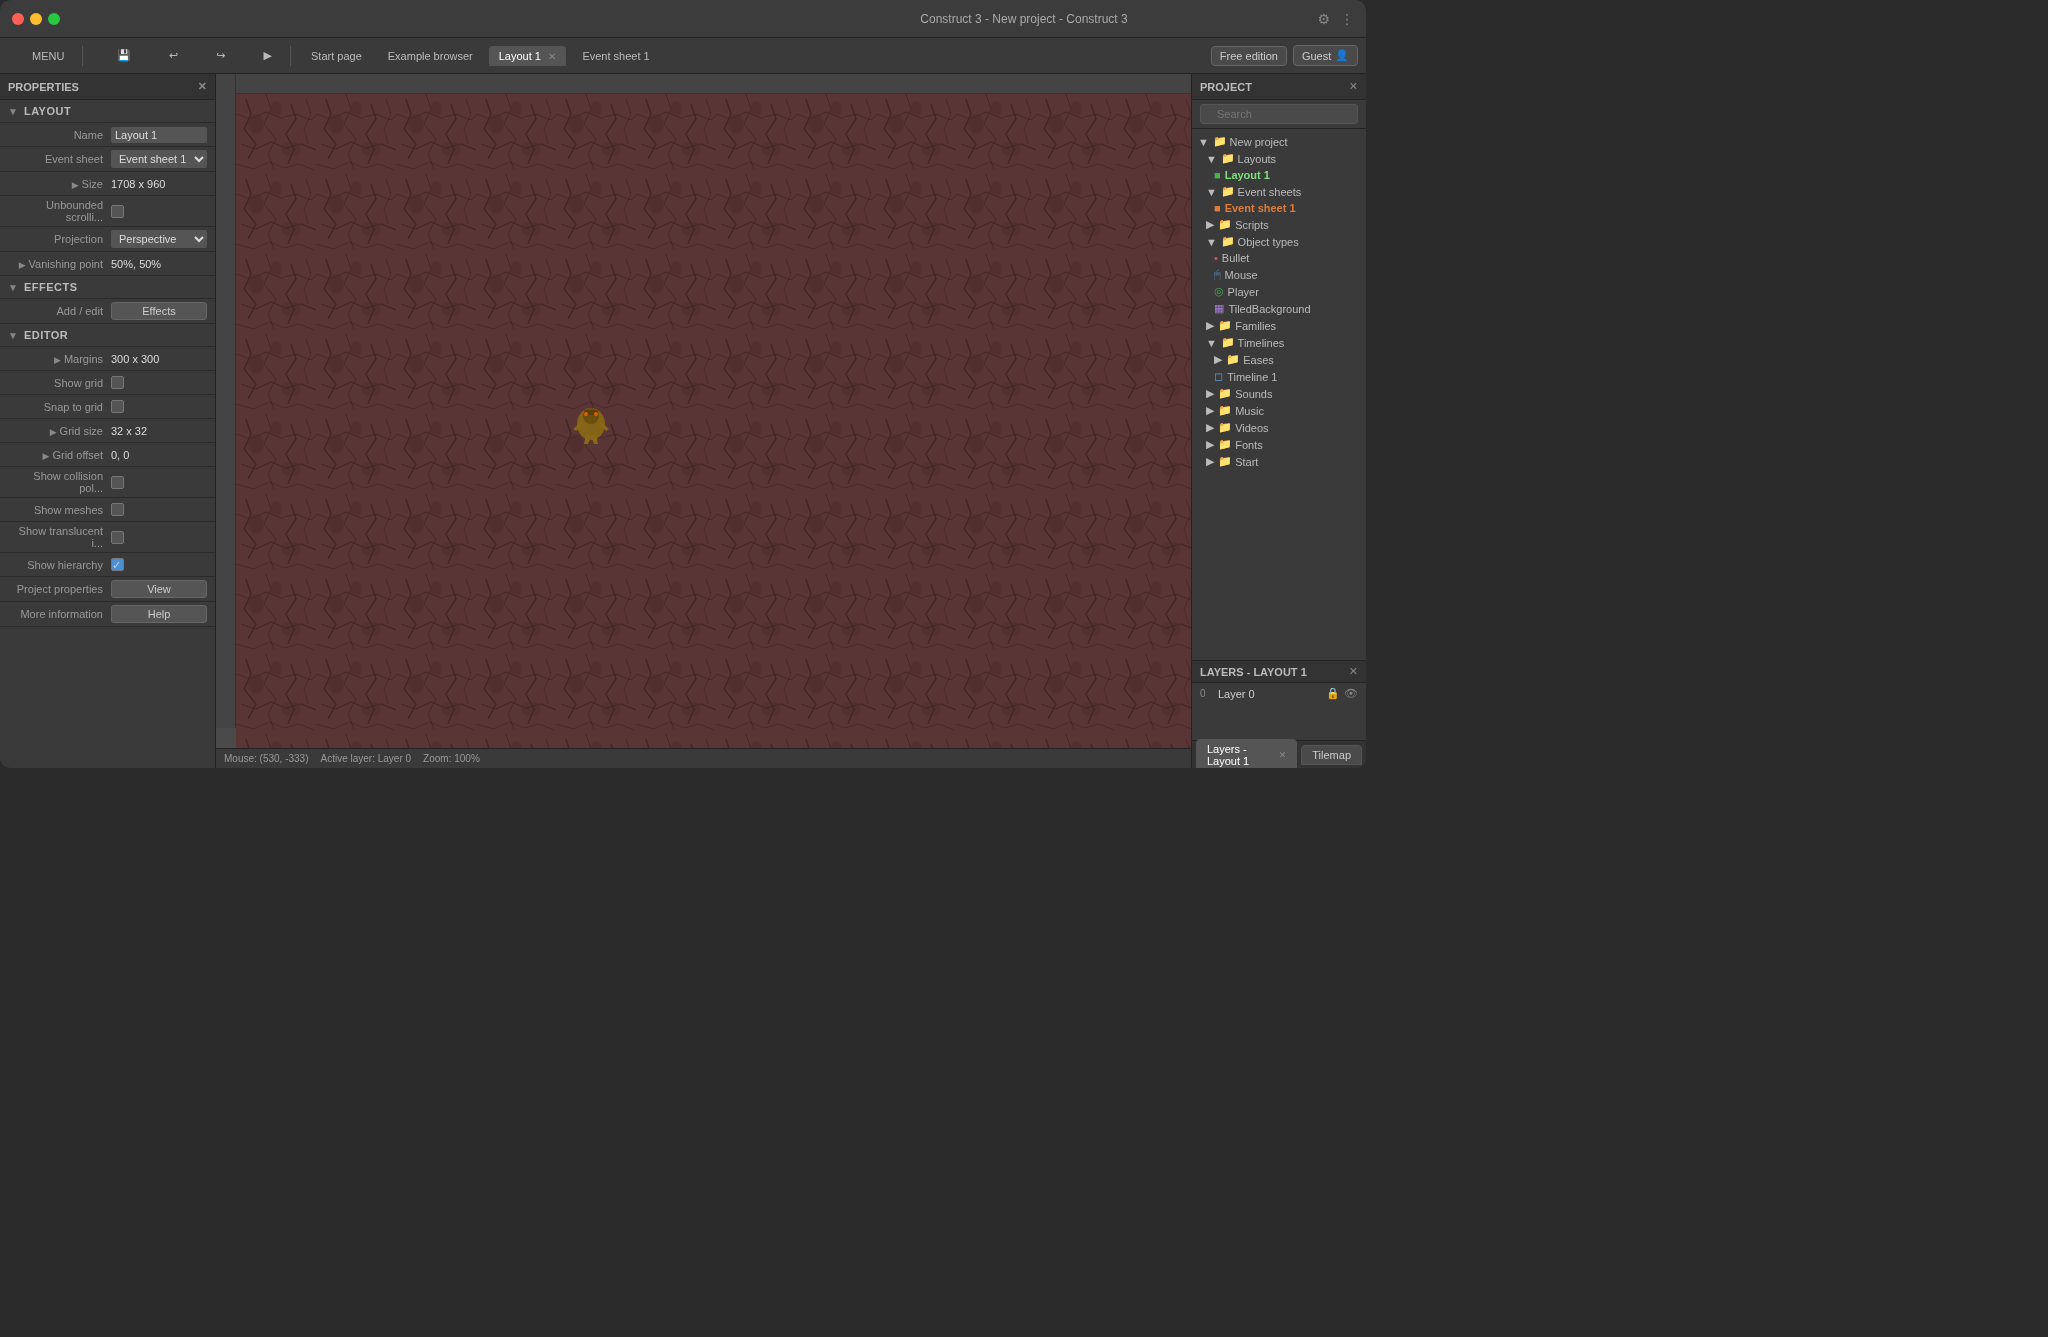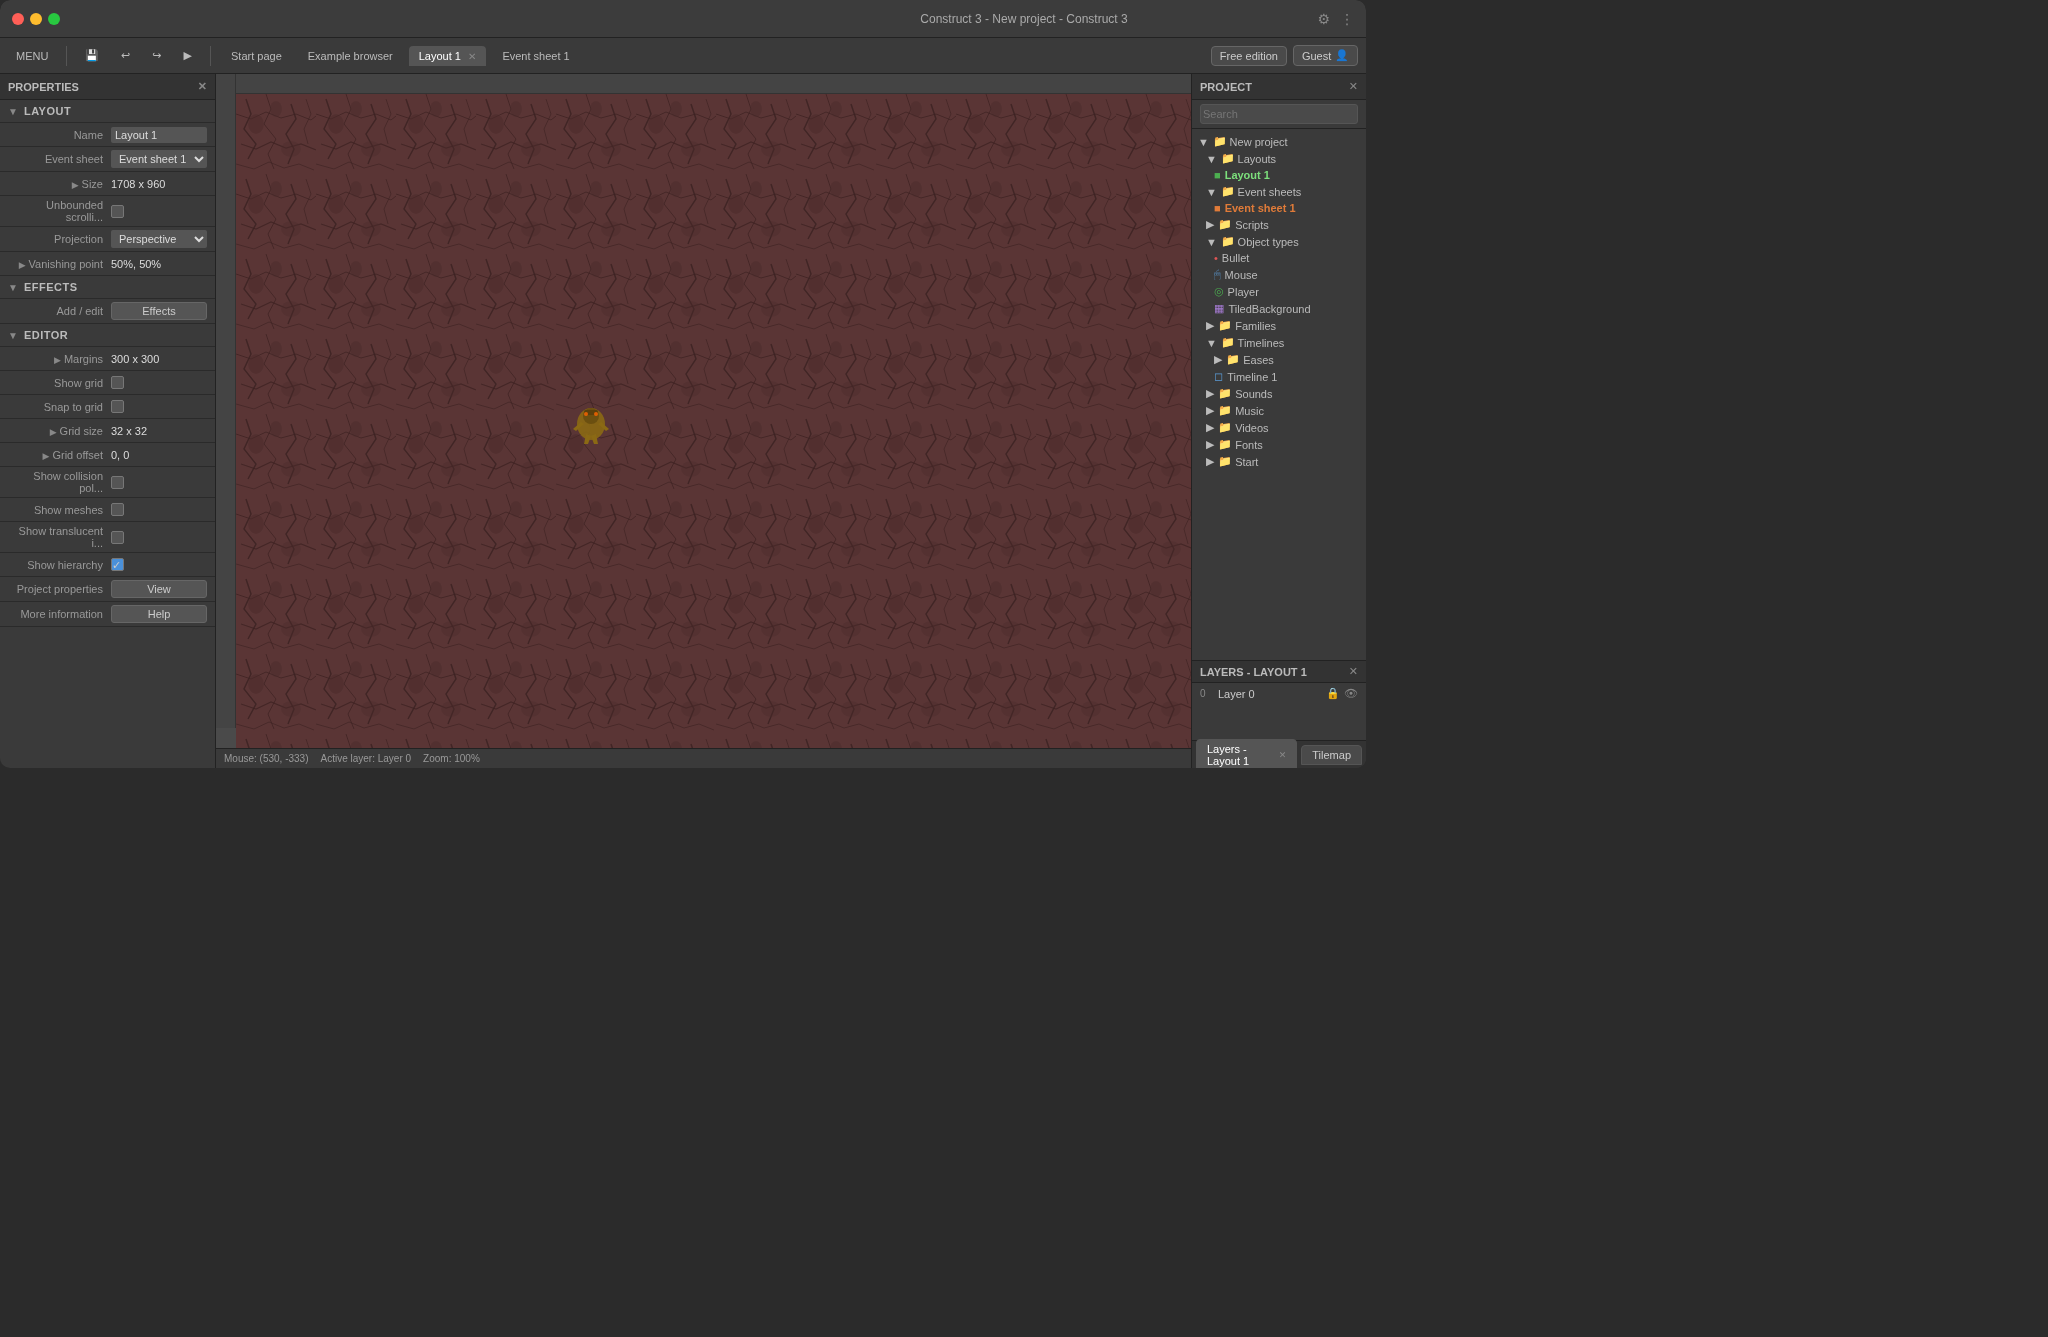--- a/index.html
+++ b/index.html
@@ -44,20 +44,21 @@
       border-bottom: 1px solid #222;
     }
     .toolbar-btn {
       padding: 3px 8px;
       background: none;
       border: none;
       color: #bbb;
       font-size: 11px;
       cursor: pointer;
       border-radius: 4px;
+      margin-left: 16px;
     }
     .tab {
       padding: 4px 10px;
       background: none;
       border: none;
       color: #bbb;
       font-size: 11px;
       cursor: pointer;
       border-radius: 4px 4px 0 0;
     }
@@ -243,21 +244,21 @@
     .search-box {
       padding: 4px 8px;
       border-bottom: 1px solid #222;
     }
     .search-input {
       width: 100%;
       background: #4a4a4a;
       border: 1px solid #555;
       color: #ccc;
       font-size: 11px;
-      padding: 3px 2px;
+      padding: 3px 16px;
       border-radius: 3px;
     }
     .tree-container {
       flex: 1;
       overflow-y: auto;
       padding: 4px 0;
     }
     .tree-item {
       display: flex;
       align-items: center;

